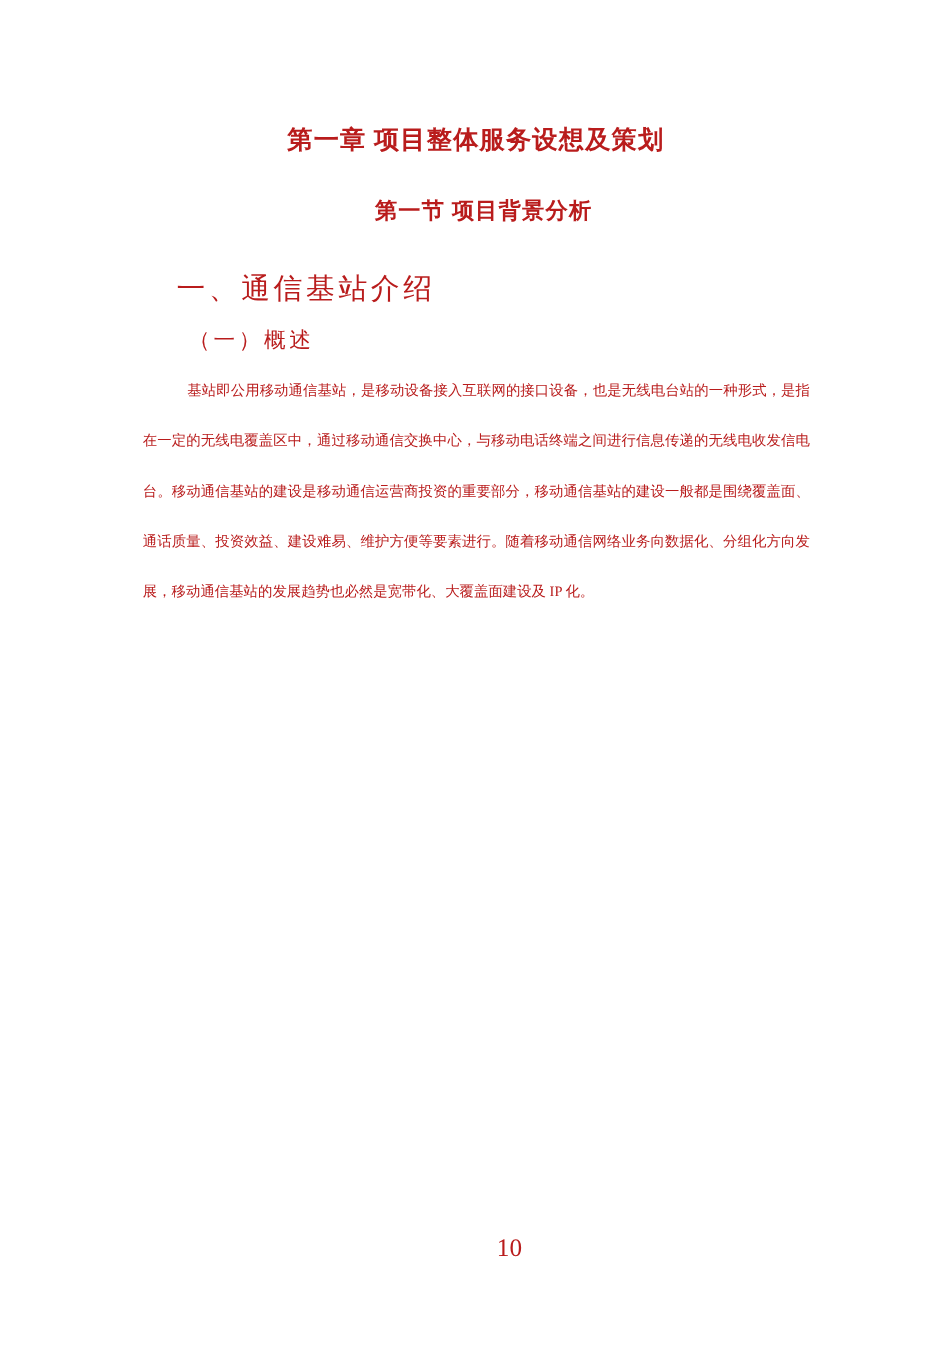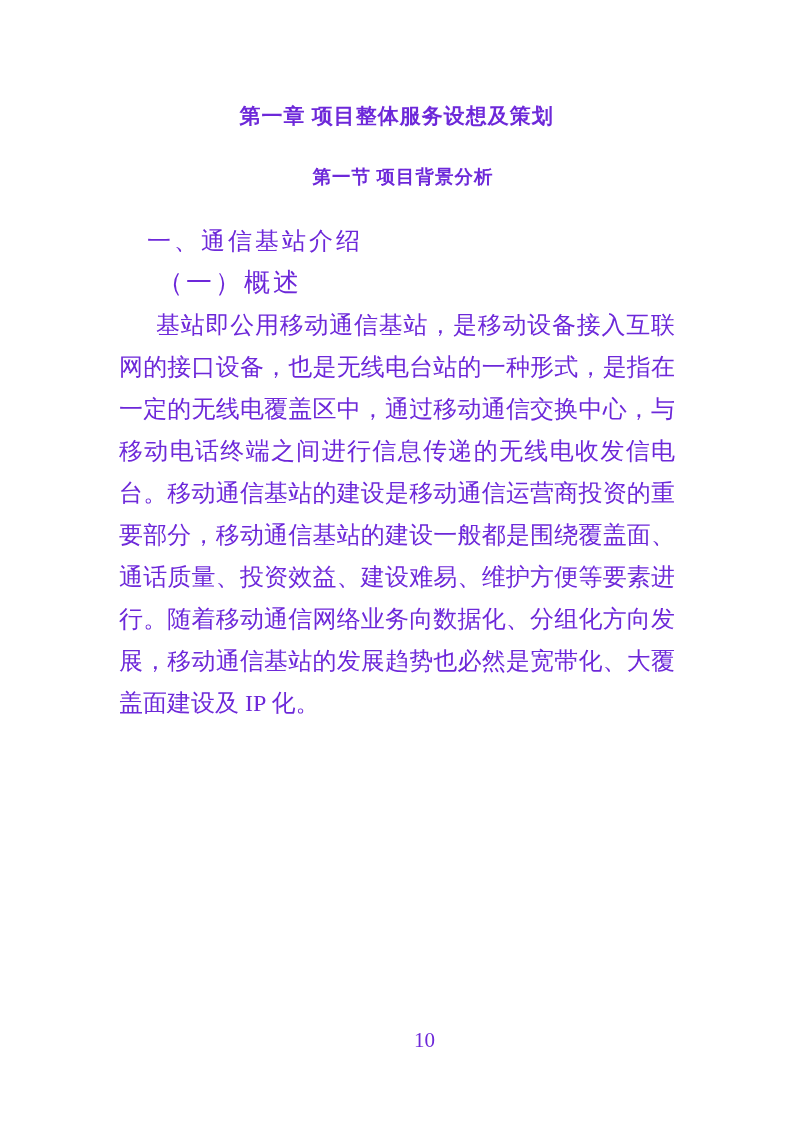--- a/index.html
+++ b/index.html
@@ -7,21 +7,21 @@
     padding: 0;
     background: #ffffff;
   }
   .page {
     position: relative;
     width: 793px;
     height: 1122px;
     background: #ffffff;
     overflow: hidden;
     font-family: "Liberation Serif", "DejaVu Serif", serif;
-    color: #6d28d9;
+    color: #b91c1c;
   }
   .doc-title {
     padding-top: 103px;
     text-align: center;
     font-size: 21px;
     font-weight: bold;
     line-height: 26px;
     letter-spacing: 1px;
   }
   .doc-subtitle {
@@ -37,28 +37,28 @@
     margin: 32px 118px 0 119px;
   }
   .h1 {
     font-size: 24px;
     line-height: 42px;
     letter-spacing: 3px;
     padding-left: 28px;
     white-space: nowrap;
   }
   .h2 {
-    font-size: 26px;
+    font-size: 18px;
     line-height: 42px;
     letter-spacing: 3px;
     padding-left: 38px;
     white-space: nowrap;
   }
   .para {
-    font-size: 24px;
+    font-size: 12px;
     line-height: 42px;
     text-align: justify;
     text-justify: inter-ideograph;
     text-indent: 37px;
   }
   .footer {
     position: absolute;
     top: 1028px;
     left: 0;
     width: 100%;

